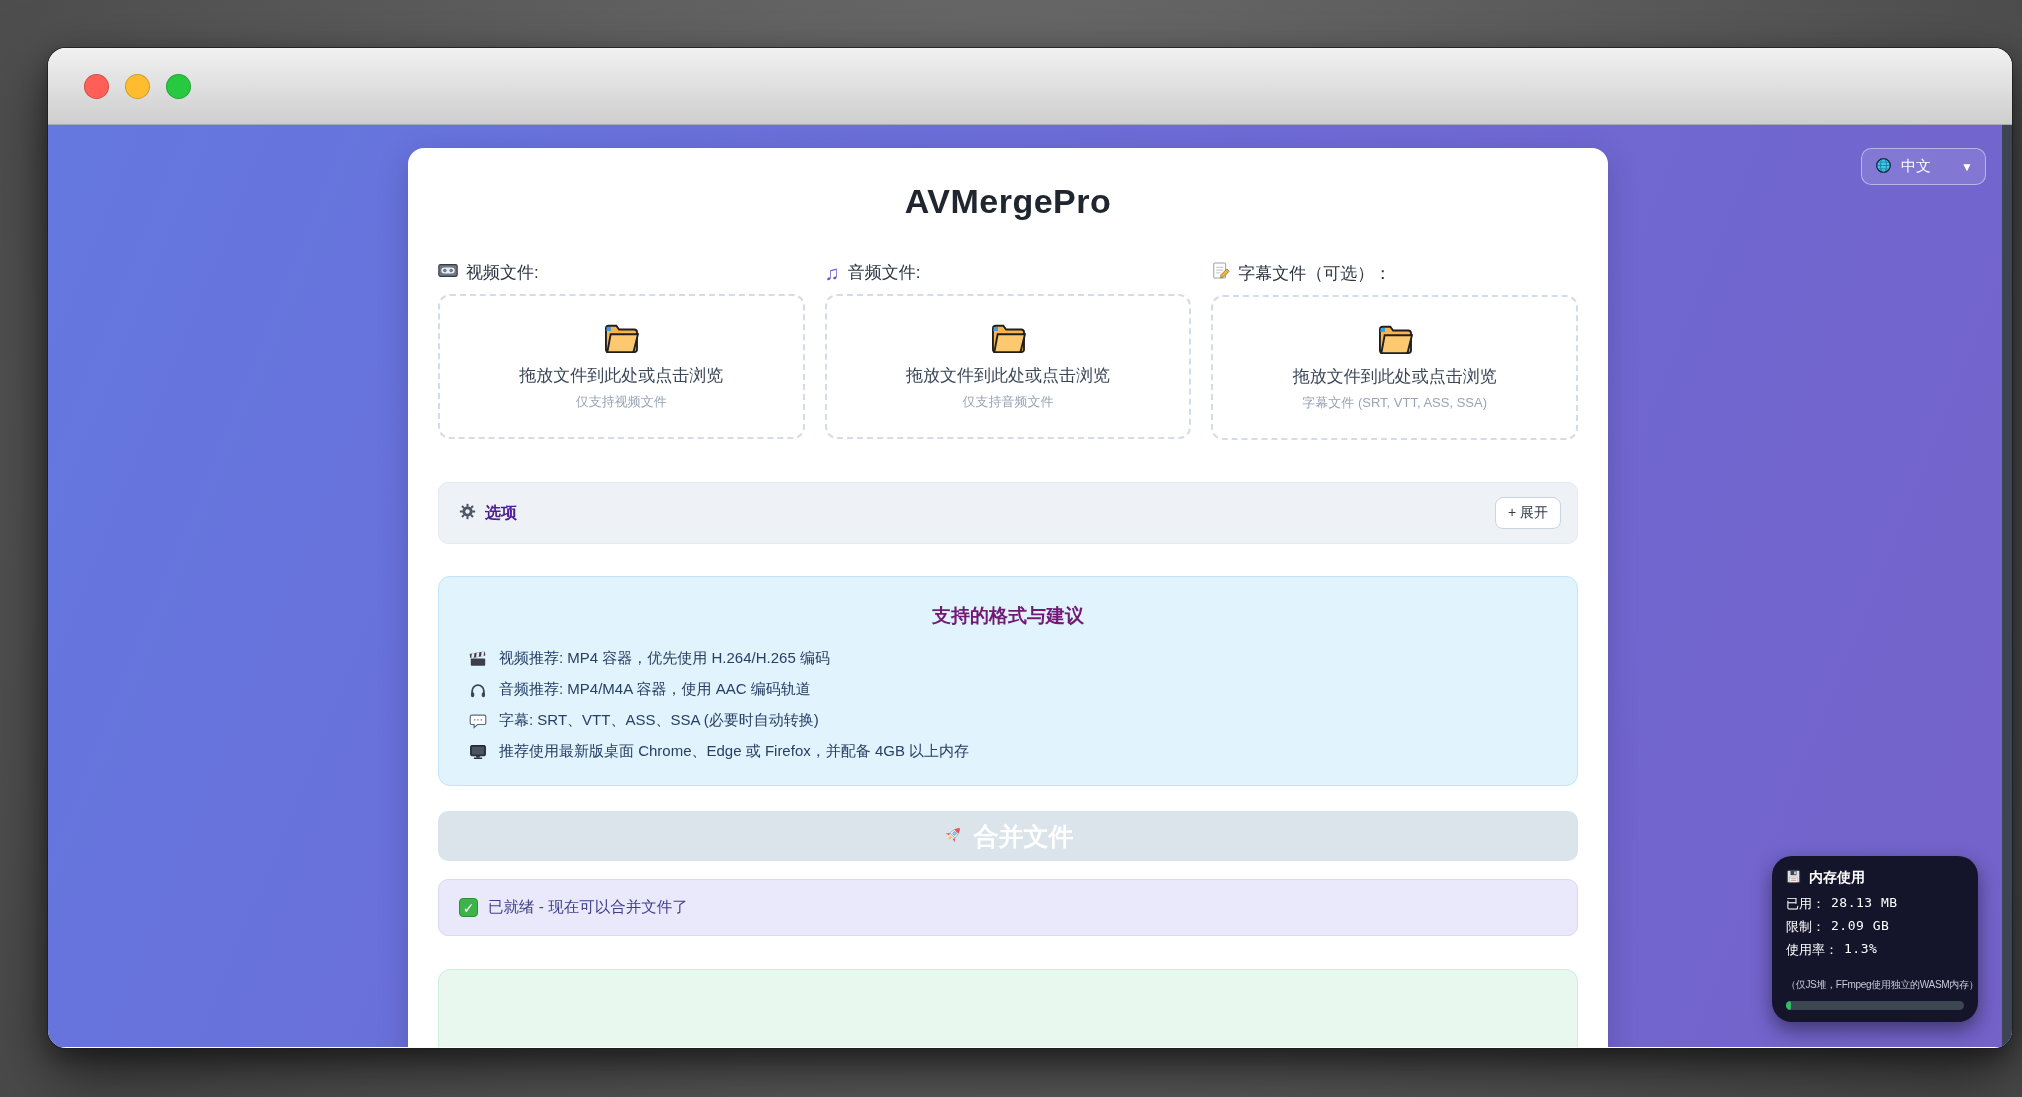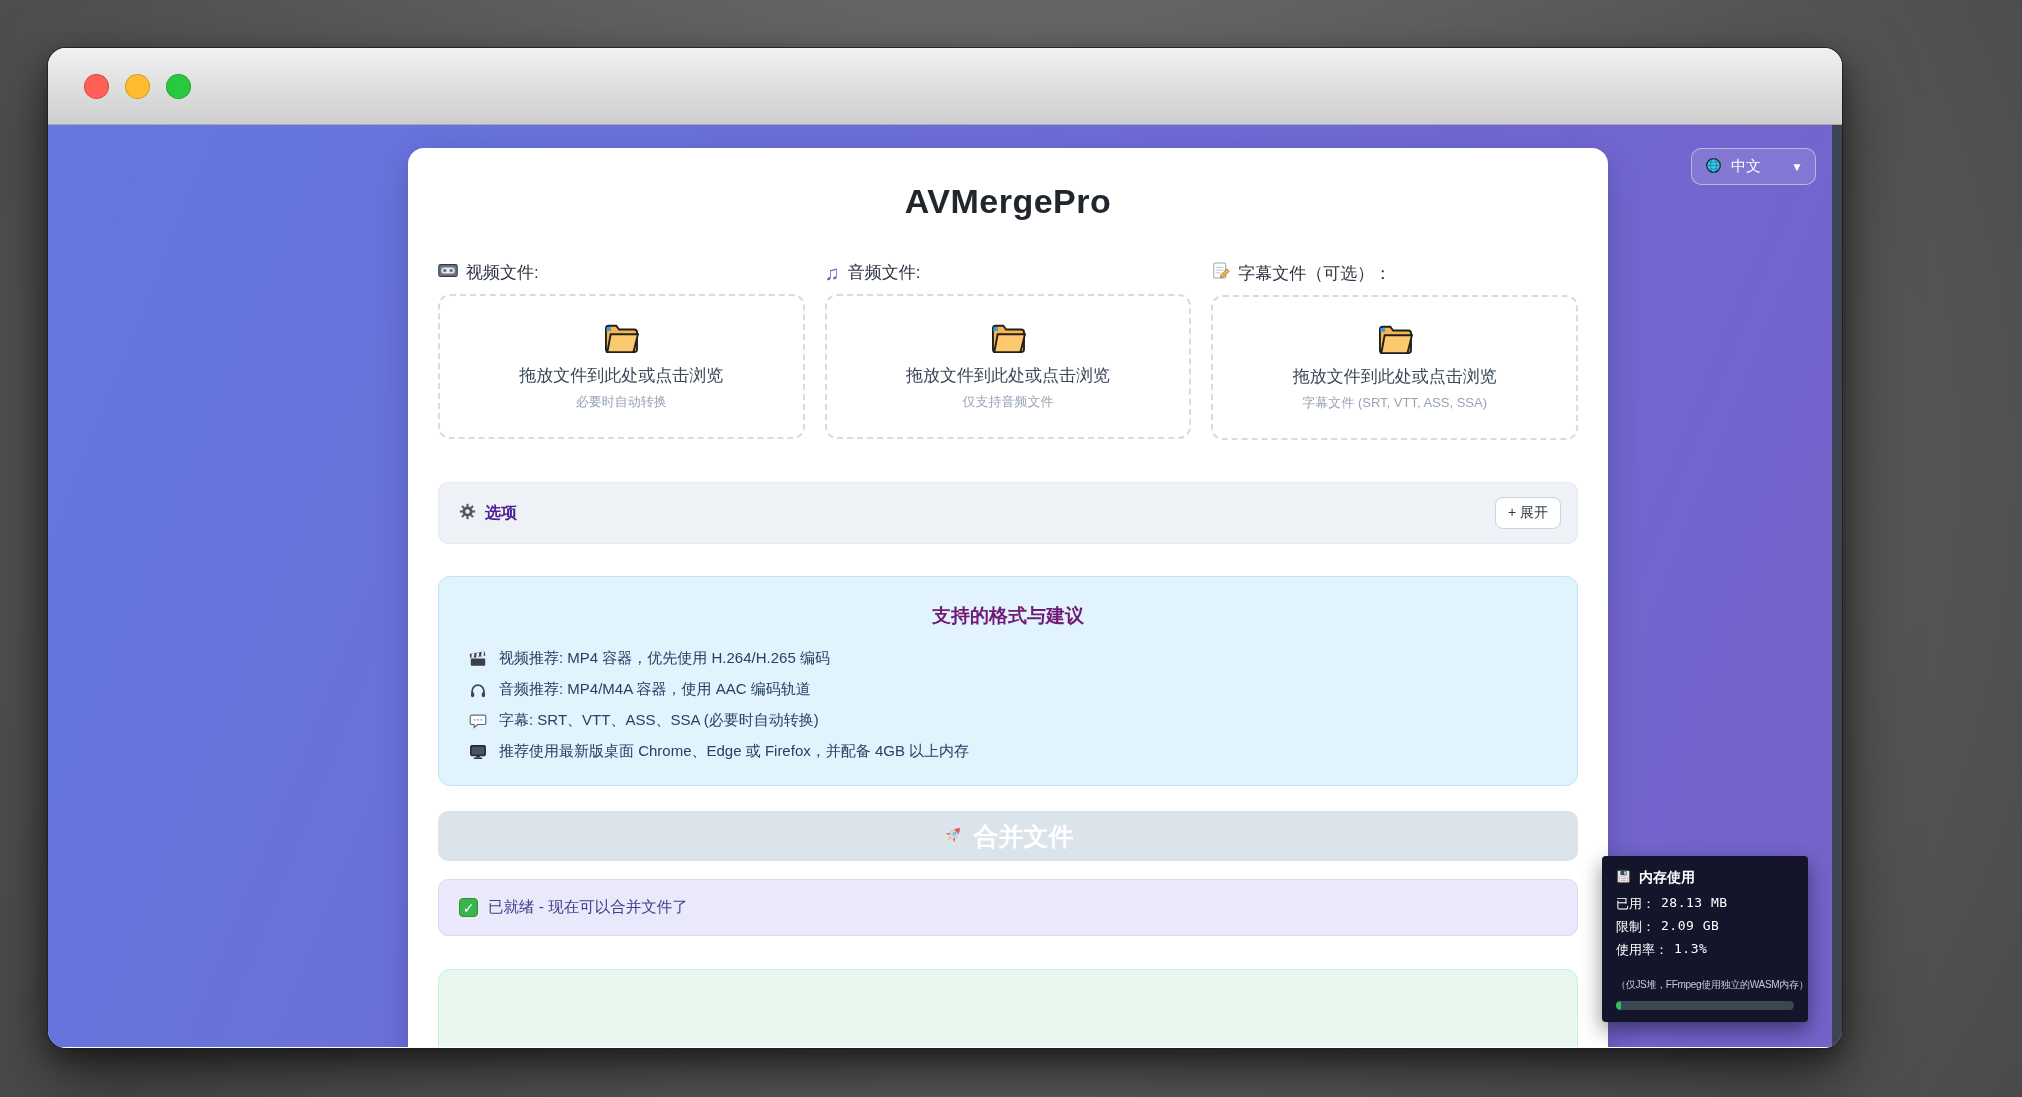--- a/index.html
+++ b/index.html
@@ -6,21 +6,21 @@
   html,body { width:2022px; height:1097px; }
   body {
     font-family:"Liberation Sans","DejaVu Sans",sans-serif;
     background: radial-gradient(circle at 50% 42%, #7b7b7b 0%, #626262 45%, #4a4a4a 100%);
     overflow:hidden;
     position:relative;
   }
 
   
   .window {
-    position:absolute; left:48px; top:48px; width:1794px; height:1000px;
+    position:absolute; left:48px; top:48px; width:1964px; height:1000px;
     border-radius:18px; overflow:hidden;
     box-shadow:0 0 0 1px rgba(30,30,30,.85), 0 30px 70px rgba(0,0,0,.55), 0 10px 25px rgba(0,0,0,.4);
     background:#fff;
   }
   .titlebar {
     height:77px; background:linear-gradient(#f1f1f1, #cecece);
     border-bottom:1px solid #aaa;
     display:flex; align-items:center; padding-left:36px;
   }
   .traffic { display:flex; gap:16px; }
@@ -104,21 +104,21 @@
   }
 
   .adv-box {
     margin-top:33px; background:#e8f8ee; border:1px solid #cceedd; border-radius:12px;
     padding:27px 28px; height:220px;
   }
 
   
   .memory {
     position:absolute; right:34px; bottom:25px; width:206px;
-    background:#14142b; border-radius:4px; padding:13px 14px 12px 14px;
+    background:#14142b; border-radius:20px; padding:13px 14px 12px 14px;
     color:#fff; box-shadow:0 8px 20px rgba(0,0,0,.45);
   }
   .mem-title { display:flex; align-items:center; gap:8px; font-size:14px; font-weight:bold; margin-bottom:8px; }
   .mem-row { font-size:13px; margin-top:5px; display:flex; gap:6px; }
   .mem-row .val { font-family:"DejaVu Sans Mono",monospace; letter-spacing:.5px; }
   .mem-note { font-size:10px; color:#c9c9da; margin-top:19px; white-space:nowrap; letter-spacing:-.3px; }
   .mem-track { margin-top:9px; height:9px; border-radius:5px; background:#3c4752; overflow:hidden; }
   .mem-fill { height:100%; background:#2fbf60; border-radius:5px; }
 
   .note-icon { font-size:20px; color:#6a5acd; line-height:1; }
@@ -169,21 +169,21 @@
           </div>
           <div class="dropzone">
             <span>
               <svg width="38" height="32" viewBox="0 0 40 34">
                   <path d="M4 7 q0 -3 3 -3 h8 l3 4 h16 q3 0 3 3 v18 q0 3 -3 3 H7 q-3 0 -3 -3 z" fill="#f9b44d" stroke="#1f1f1f" stroke-width="2"></path>
                   <path d="M4.8 5.2 l4.6 0 0 4.4 -5 0 z" fill="#3d9fe0"></path>
                   <path d="M9 13 h29 l-4.5 18 q-.4 1 -1.6 1 H5.5 z" fill="#fcc96e" stroke="#1f1f1f" stroke-width="2"></path>
                 </svg>
             </span>
             <div class="dz-main">拖放文件到此处或点击浏览</div>
-            <div class="dz-hint">必要时自动转换</div>
+            <div class="dz-hint">仅支持视频文件</div>
           </div>
         </div>
 
         <div class="dz-col">
           <div class="dz-label">
             <span class="note-icon">♫</span>
             <span>音频文件:</span>
           </div>
           <div class="dropzone">
             <span>

